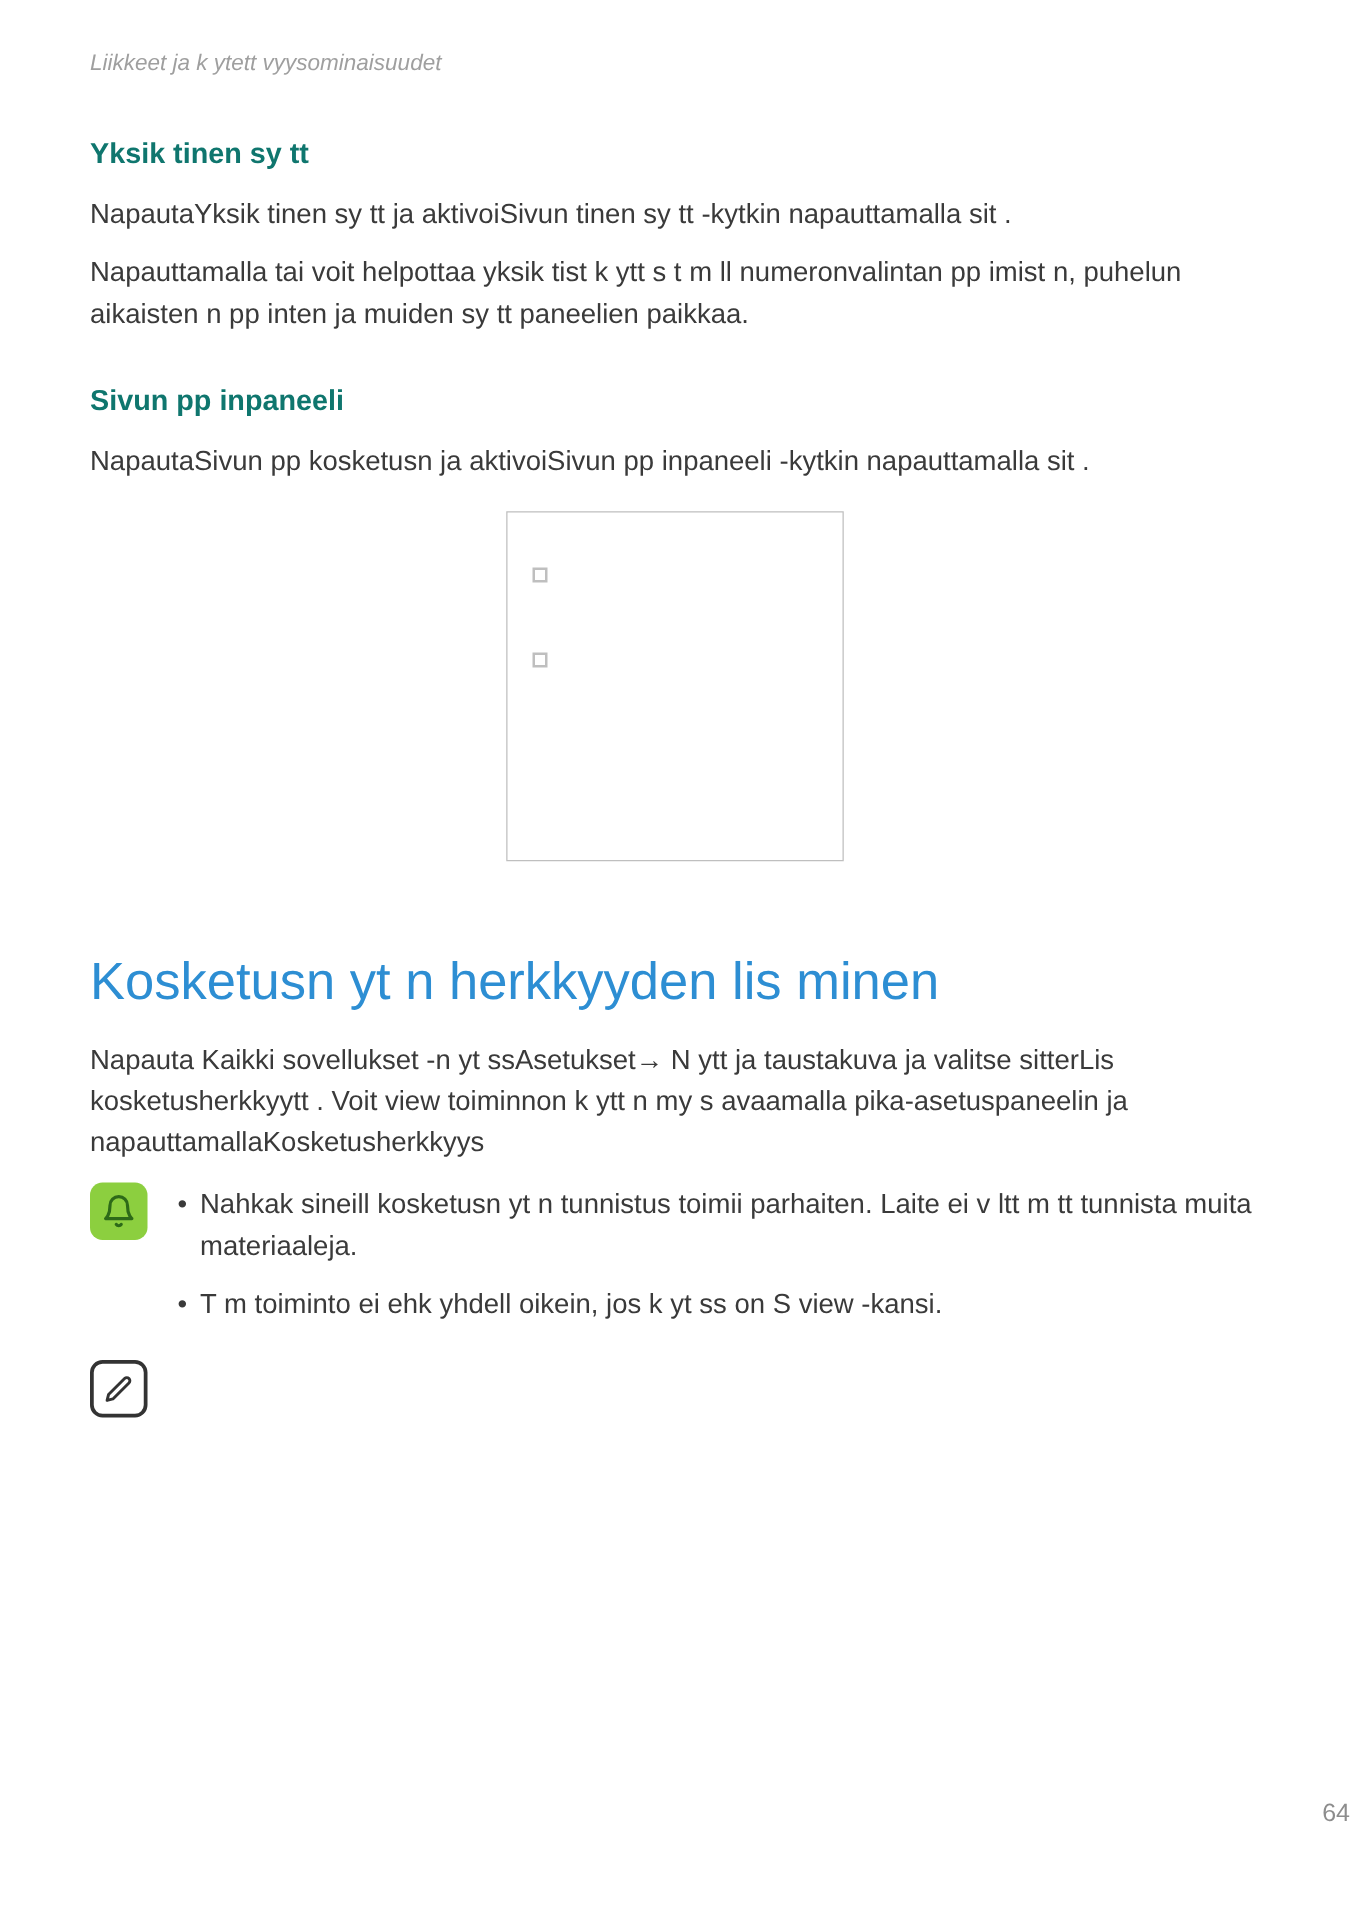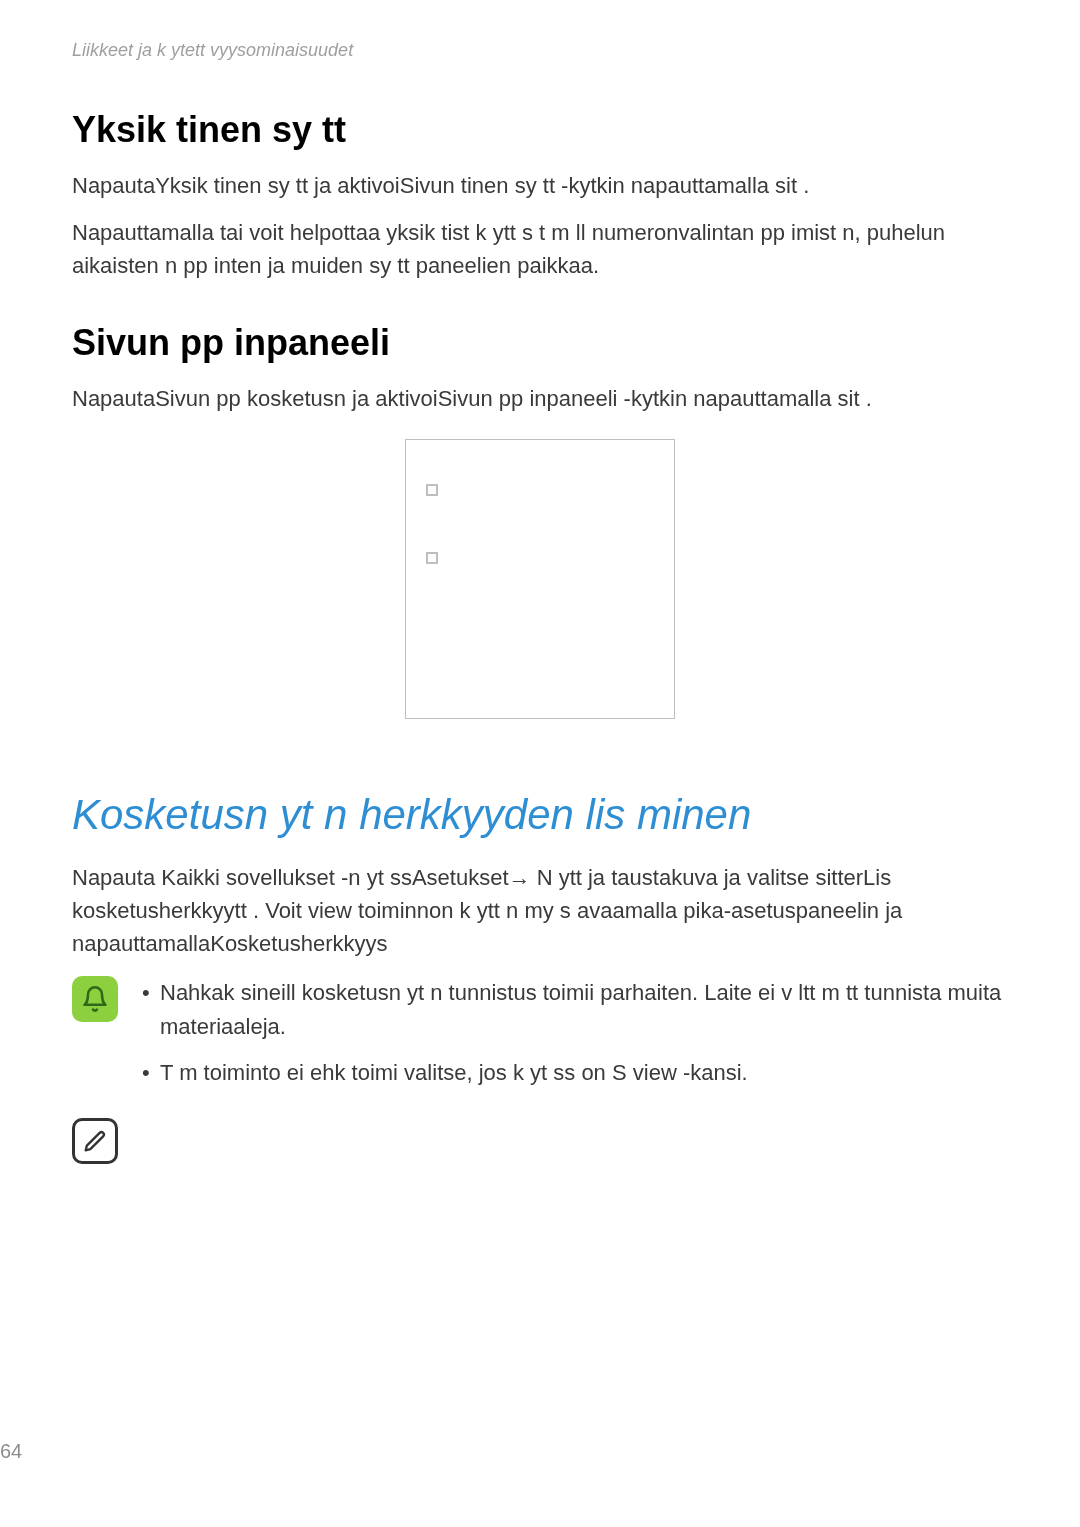--- a/index.html
+++ b/index.html
@@ -14,22 +14,22 @@
   .page {
     padding: 40px 72px 0 72px;
   }
   .header-breadcrumb {
     font-size: 18px;
     color: #9f9f9f;
     margin-bottom: 48px;
     font-style: italic;
   }
   .sub-heading {
-    font-size: 36px;
-    color: #000000;
+    font-size: 23px;
+    color: #0f766e;
     margin-bottom: 18px;
   }
   .para {
     font-size: 22px;
     line-height: 1.5;
     color: #3a3a3a;
     margin-bottom: 14px;
   }
   .section-gap { margin-top: 40px; }
   .placeholder-box {
@@ -44,21 +44,20 @@
     height: 12px;
     border: 2px solid #bfbfbf;
     margin-bottom: 56px;
   }
   .main-heading {
     font-size: 42px;
     color: #2d8ed3;
     margin-top: 72px;
     margin-bottom: 22px;
     font-weight: 400;
-    font-style: italic;
   }
   .note-block {
     display: flex;
     gap: 24px;
     margin-top: 16px;
     align-items: flex-start;
   }
   .note-icon {
     width: 46px;
     height: 46px;
@@ -96,21 +95,21 @@
     line-height: 1.55;
   }
   .bullet-text {
     flex: 1;
   }
   .page-number {
     position: absolute;
     bottom: 64px;
     left: 0;
     width: 100%;
-    text-align: left;
+    text-align: right;
     font-size: 20px;
     color: #8d8d8d;
   }
 </style>
 </head>
 <body>
 
 <div class="page">
   <div class="header-breadcrumb">Liikkeet ja k ytett vyysominaisuudet</div>
 
@@ -136,21 +135,21 @@
         <path d="M13.7 21a2 2 0 0 1-3.4 0"></path>
       </svg>
     </div>
     <div class="note-body">
       <div class="bullet-item">
         <div class="bullet-dot">•</div>
         <div class="bullet-text">Nahkak sineill  kosketusn yt n tunnistus toimii parhaiten. Laite ei v ltt m tt tunnista muita materiaaleja.</div>
       </div>
       <div class="bullet-item">
         <div class="bullet-dot">•</div>
-        <div class="bullet-text">T m  toiminto ei ehk  toimi valitse, jos k yt ss  on S view -kansi.</div>
+        <div class="bullet-text">T m  toiminto ei ehk  yhdell oikein, jos k yt ss  on S view -kansi.</div>
       </div>
     </div>
   </div>
 
   <div class="note-block">
     <div class="note-icon memo">
       <svg viewBox="0 0 24 24" width="28" height="28" fill="none" stroke="#333" stroke-width="2" stroke-linecap="round" stroke-linejoin="round">
         <path d="M4 20l4-1 11-11a2 2 0 0 0-3-3L5 16l-1 4z"></path>
       </svg>
     </div>

